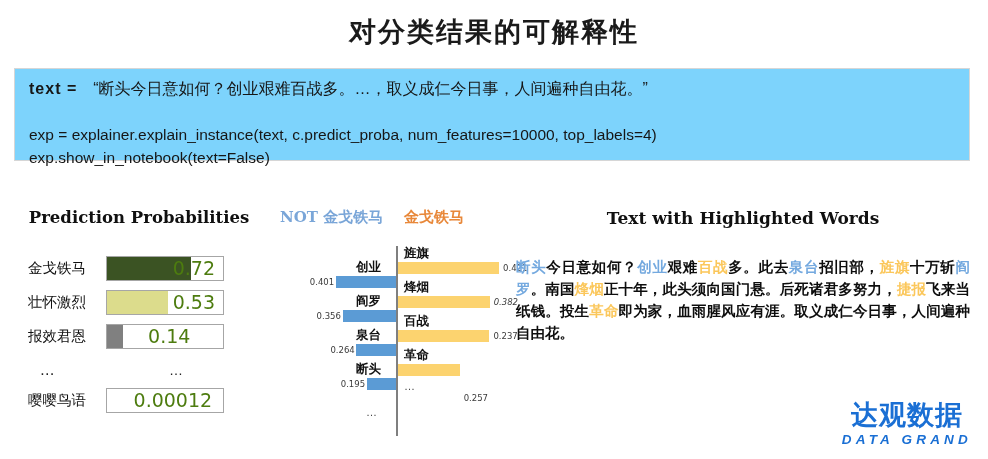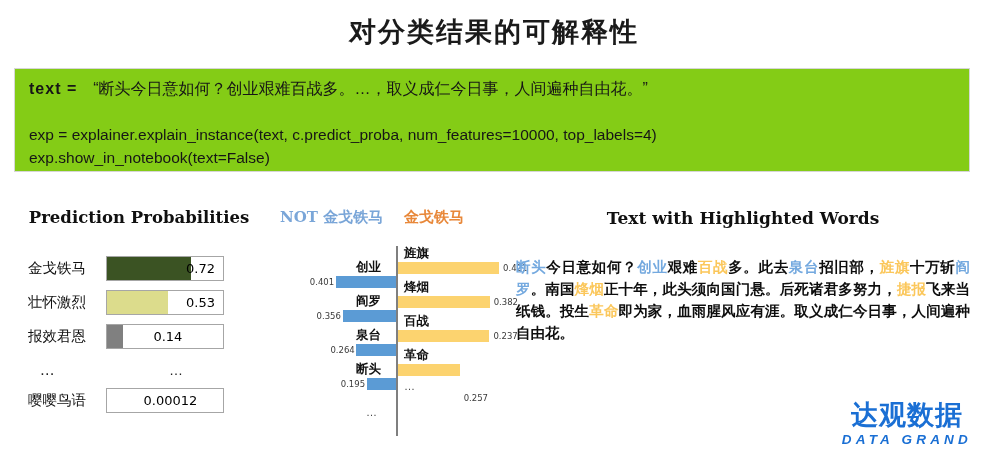--- a/index.html
+++ b/index.html
@@ -28,22 +28,22 @@
     color: #1a1a1a;
     letter-spacing: 2px;
   }
 
   
   .code-block {
     position: absolute;
     left: 14px;
     top: 68px;
     width: 956px;
-    height: 104px;
-    background: #84cc16;
+    height: 93px;
+    background: #7dd3fc;
     border: 1px solid #d6d6d6;
     box-sizing: border-box;
     padding: 12px 14px 10px 14px;
   }
   .code-line {
     font-family: "Liberation Sans", "DejaVu Sans", sans-serif;
     font-size: 15.5px;
     color: #161616;
     line-height: 1.0;
     white-space: nowrap;
@@ -86,22 +86,22 @@
     box-sizing: border-box;
     background: #ffffff;
     overflow: hidden;
   }
   .pred-fill { position: absolute; left: 0; top: 0; bottom: 0; }
   .pred-value {
     position: absolute;
     right: 8px;
     top: 50%;
     transform: translateY(-50%);
-    font-size: 13px;
-    color: #000000;
+    font-size: 19px;
+    color: #4d7c0f;
     font-family: "DejaVu Sans", sans-serif;
   }
   .pred-value.centered { right: auto; left: 50%; transform: translate(-40%, -50%); }
   .pred-ellipsis-row {
     display: flex; align-items: center; height: 26px; margin-bottom: 4px; margin-top: 6px;
   }
   .pred-ellipsis-row .pred-label { letter-spacing: 2px; padding-left: 12px; color:#222; }
   .pred-ellipsis-dots {
     width: 118px; text-align: center; letter-spacing: 2px; font-size: 14px; color: #222;
   }
@@ -227,21 +227,21 @@
     <div class="lime-plot">
       <div class="lime-axis"></div>
     <div class="lime-item" style="top: 0px;">
           <div class="lime-word" style="left: 130px;">旌旗</div>
           <div class="lime-bar" style="left: 124px; width: 101.04px; background: rgb(252, 211, 111);"></div>
           <div class="lime-num" style="left: 229.04px;">0.421</div>
         </div>
         <div class="lime-item" style="top: 34px;">
           <div class="lime-word" style="left: 130px;">烽烟</div>
           <div class="lime-bar" style="left: 124px; width: 91.68px; background: rgb(252, 211, 111);"></div>
-          <div class="lime-num" style="left: 219.68px;">0.382</div>
+          <div class="lime-num" style="left: 219.68px; font-style: italic;">0.382</div>
         </div>
         <div class="lime-item" style="top: 68px;">
           <div class="lime-word" style="left: 130px;">百战</div>
           <div class="lime-bar" style="left: 124px; width: 91.44px; background: rgb(252, 211, 111);"></div>
           <div class="lime-num" style="left: 219.44px;">0.237</div>
         </div>
         <div class="lime-item" style="top: 102px;">
           <div class="lime-word" style="left: 130px;">革命</div>
           <div class="lime-bar" style="left: 124px; width: 61.68px; background: rgb(252, 211, 111);"></div>
           <div class="lime-num" style="left: 189.68px; margin-top: 28px;">0.257</div>

